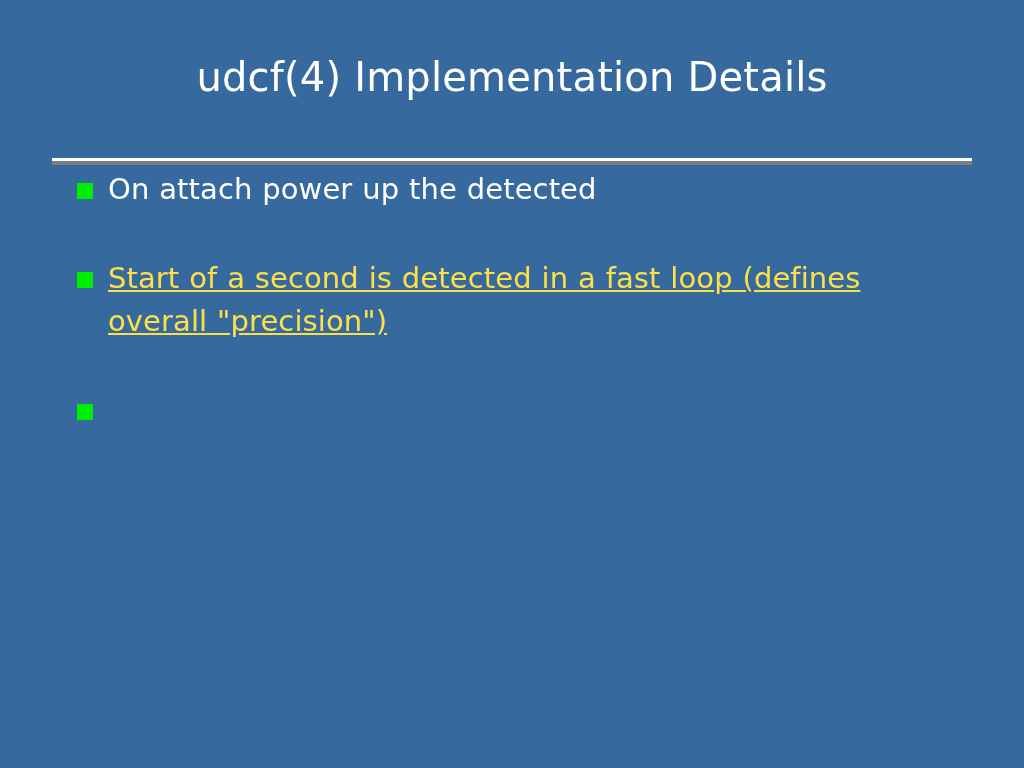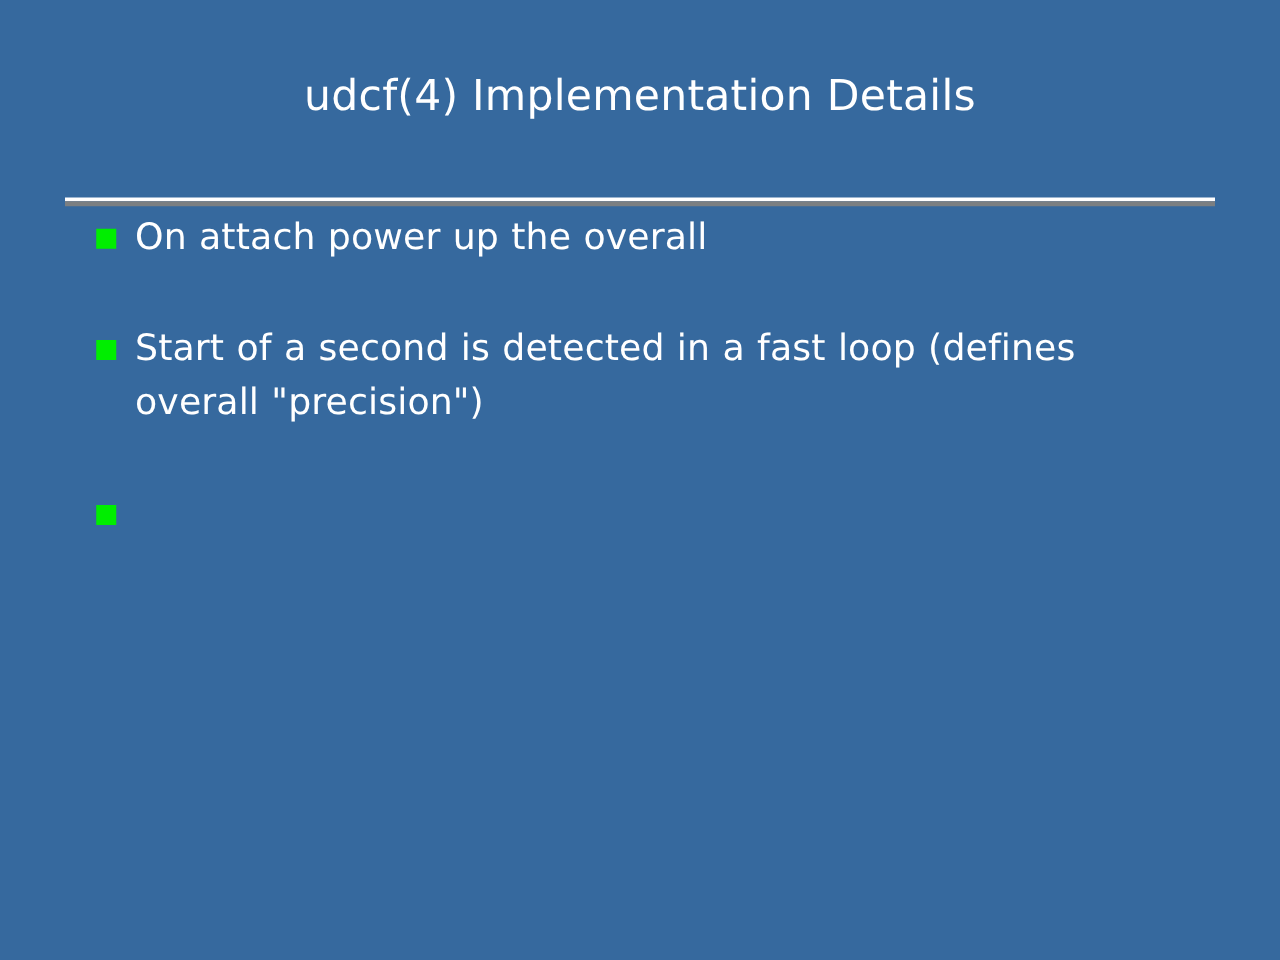--- a/index.html
+++ b/index.html
@@ -33,21 +33,21 @@
   }
 
   .slide-title {
     position: absolute;
     left: 52px;
     top: 0;
     width: 920px;
     text-align: center;
     color: #ffffff;
     font-family: "DejaVu Sans", sans-serif;
-    font-size: 34px;
+    font-size: 40px;
     font-weight: 400;
     line-height: 58px;
     letter-spacing: 0.2px;
     white-space: nowrap;
   }
 
   .title-rule {
     position: absolute;
     left: 52px;
     top: 110px;
@@ -112,27 +112,27 @@
   <div class="title-area">
     <div class="slide-title" style="color: rgb(255, 255, 255);">udcf(4) Implementation Details</div>
     <div class="title-rule" style="background: rgb(255, 255, 255);"></div>
     <div class="title-rule-shadow" style="background: rgb(123, 127, 130);"></div>
   </div>
 
   <div class="body-area">
 
     <div class="bullet-row">
       <span class="bullet-marker" style="background: rgb(0, 238, 0);"></span>
-      <span class="bullet-text" style="color: rgb(255, 255, 255);">On attach power up the overall</span>
+      <span class="bullet-text" style="color: rgb(255, 255, 255);">On attach power up the detected</span>
     </div>
 
 
     <div class="bullet-row">
       <span class="bullet-marker" style="background: rgb(0, 238, 0);"></span>
-      <span class="bullet-text" style="color: #ffffff;">Start of a second is detected in a fast loop (defines overall "precision")</span>
+      <span class="bullet-text" style="color: #fde047; text-decoration: underline;">Start of a second is detected in a fast loop (defines overall "precision")</span>
     </div>
 
     <div class="bullet-row">
       <span class="bullet-marker" style="background: rgb(0, 238, 0);"></span>
     </div>
 
   </div>
 </div>
 
 </body></html>

